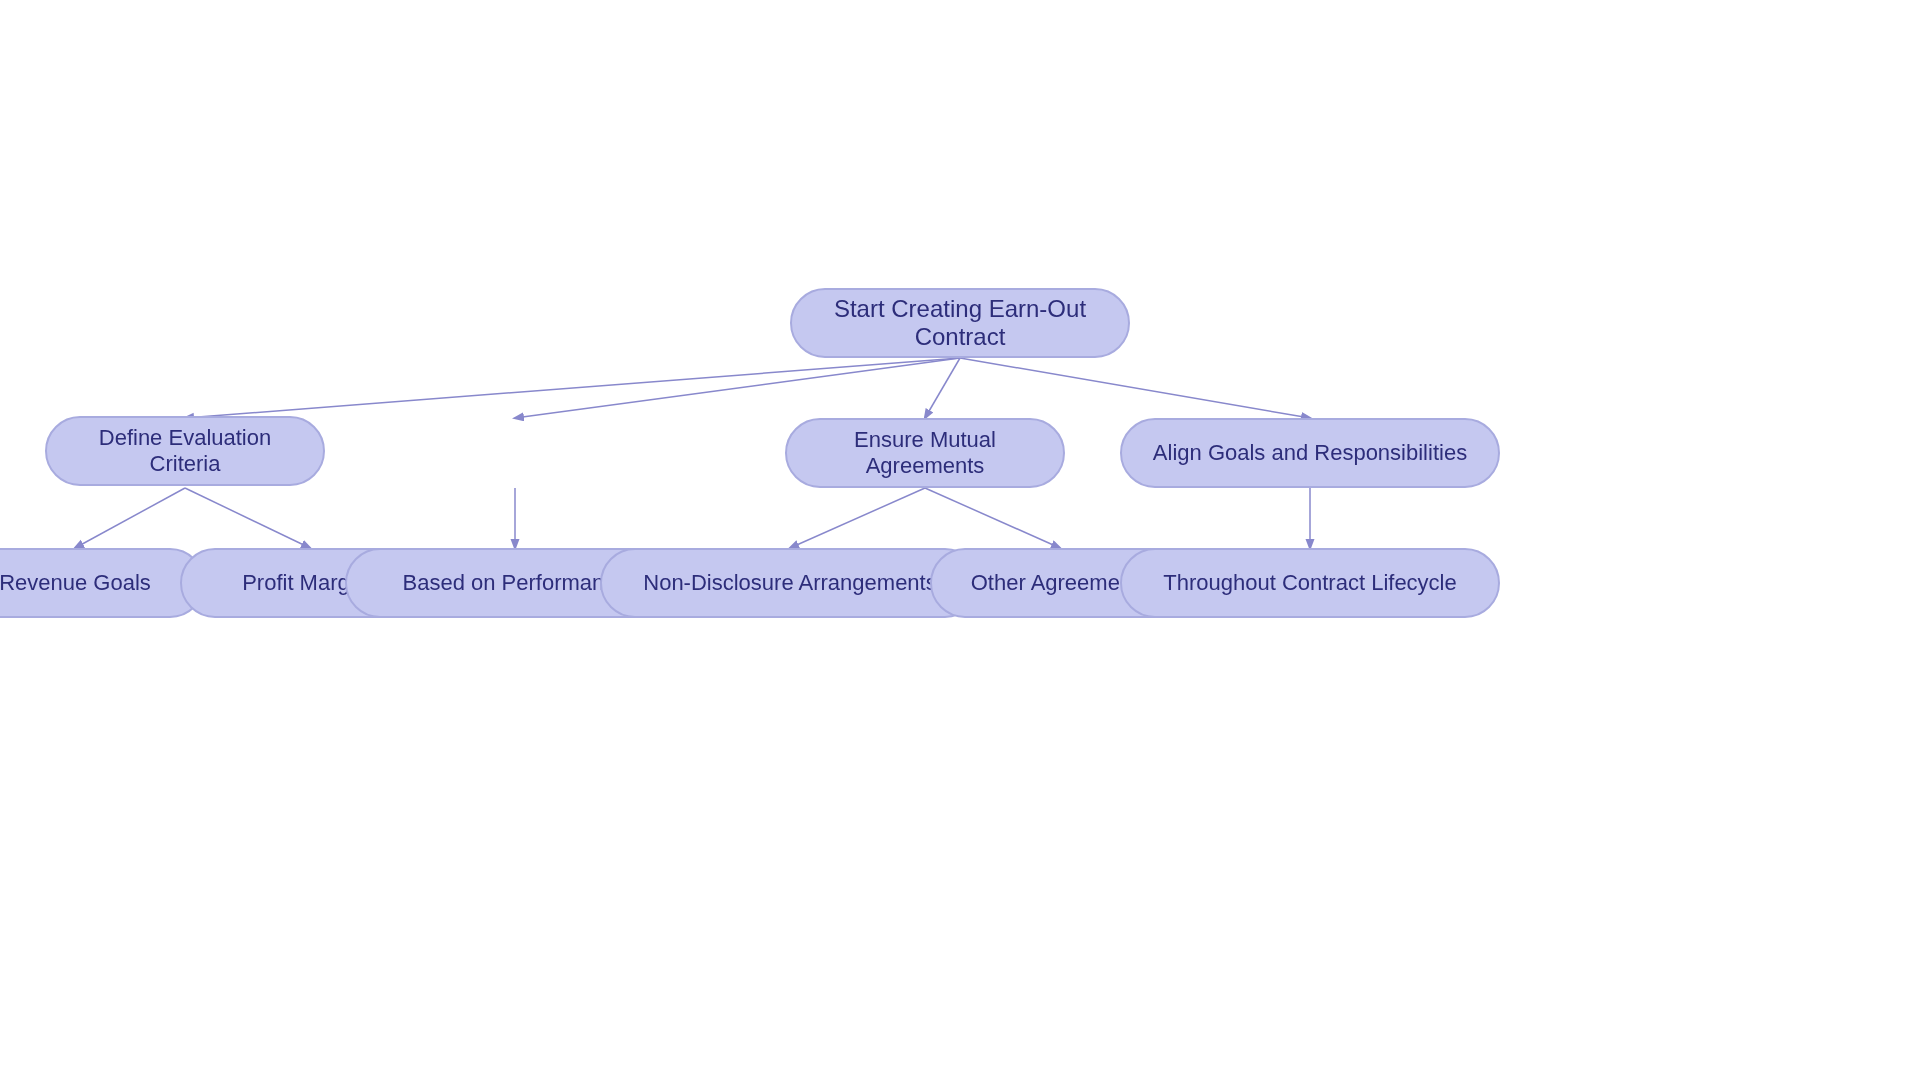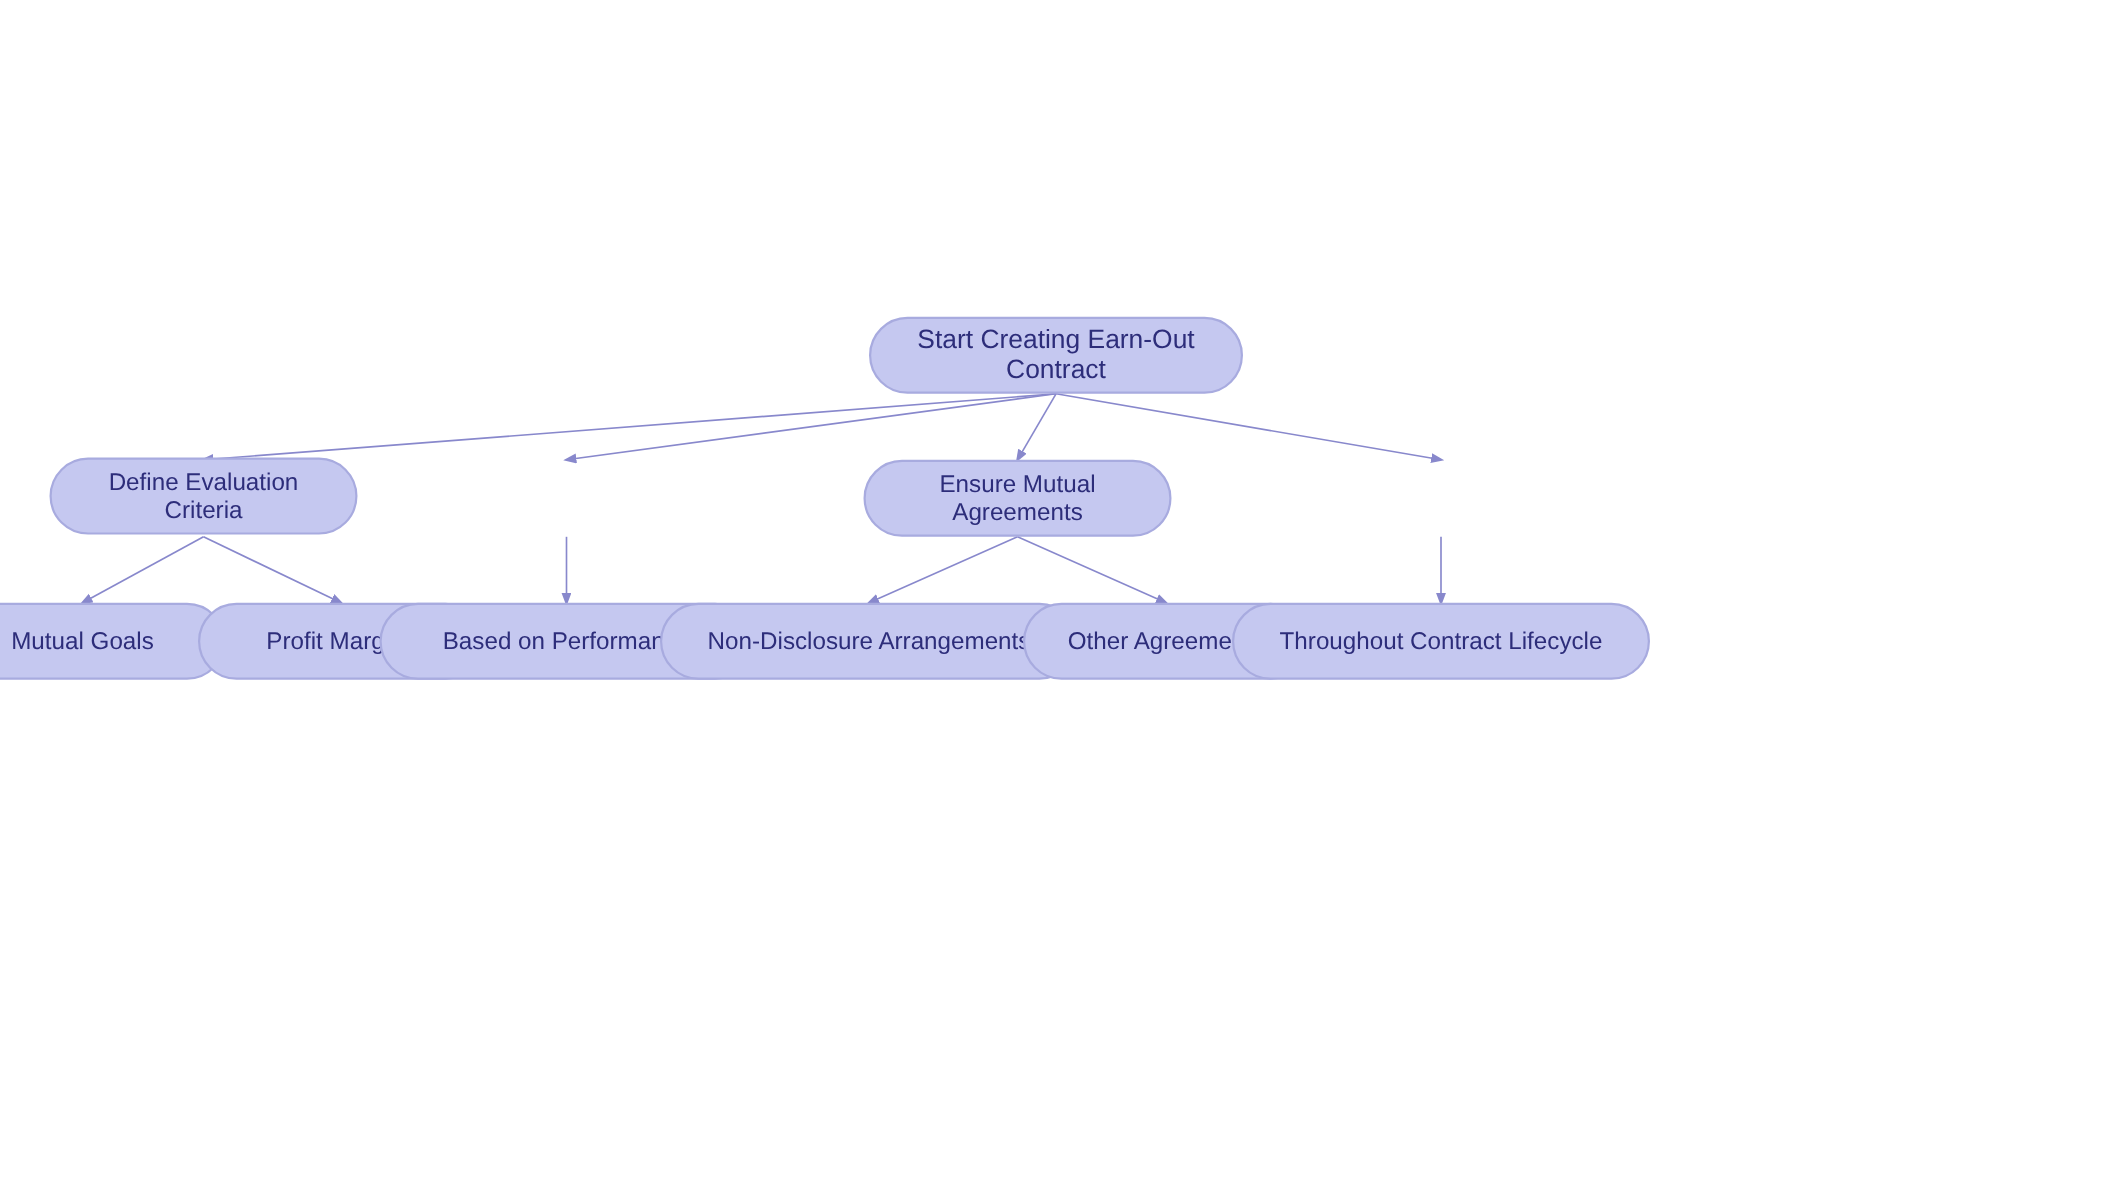--- a/index.html
+++ b/index.html
@@ -97,23 +97,26 @@
   <div class="node node-root" style="left:960px; top:300px;">
     <span>Start Creating Earn-Out Contract</span>
   </div>
 
   <div class="node node-mid" style="left:185px; top:428px;">
     <span>Define Evaluation Criteria</span>
   </div>
   <div class="node node-mid" style="left:925px; top:430px;text-align:center;">
     <span>Ensure Mutual Agreements</span>
   </div>
+  <div class="node node-wider" style="left:1310px; top:430px;">
+    <span>Align Goals and Responsibilities</span>
+  </div>
 
   <div class="node node-leaf" style="left:75px; top:560px;">
-    <span>Mutual Goals</span>
+    <span>Revenue Goals</span>
   </div>
   <div class="node node-leaf" style="left:310px; top:560px;">
     <span>Profit Margins</span>
   </div>
   <div class="node node-wide" style="left:515px; top:560px;">
     <span>Based on Performance</span>
   </div>
   <div class="node node-wider" style="left:790px; top:560px;">
     <span>Non-Disclosure Arrangements</span>
   </div>

